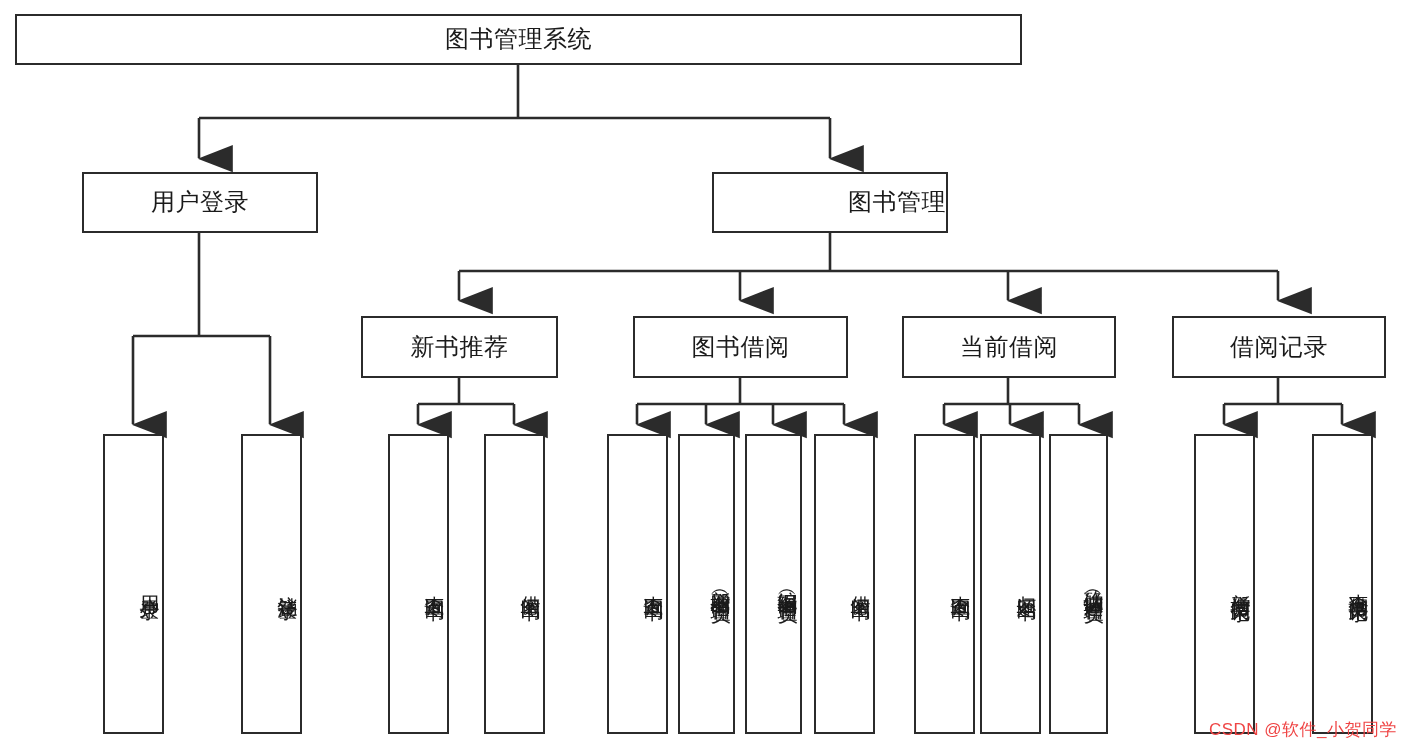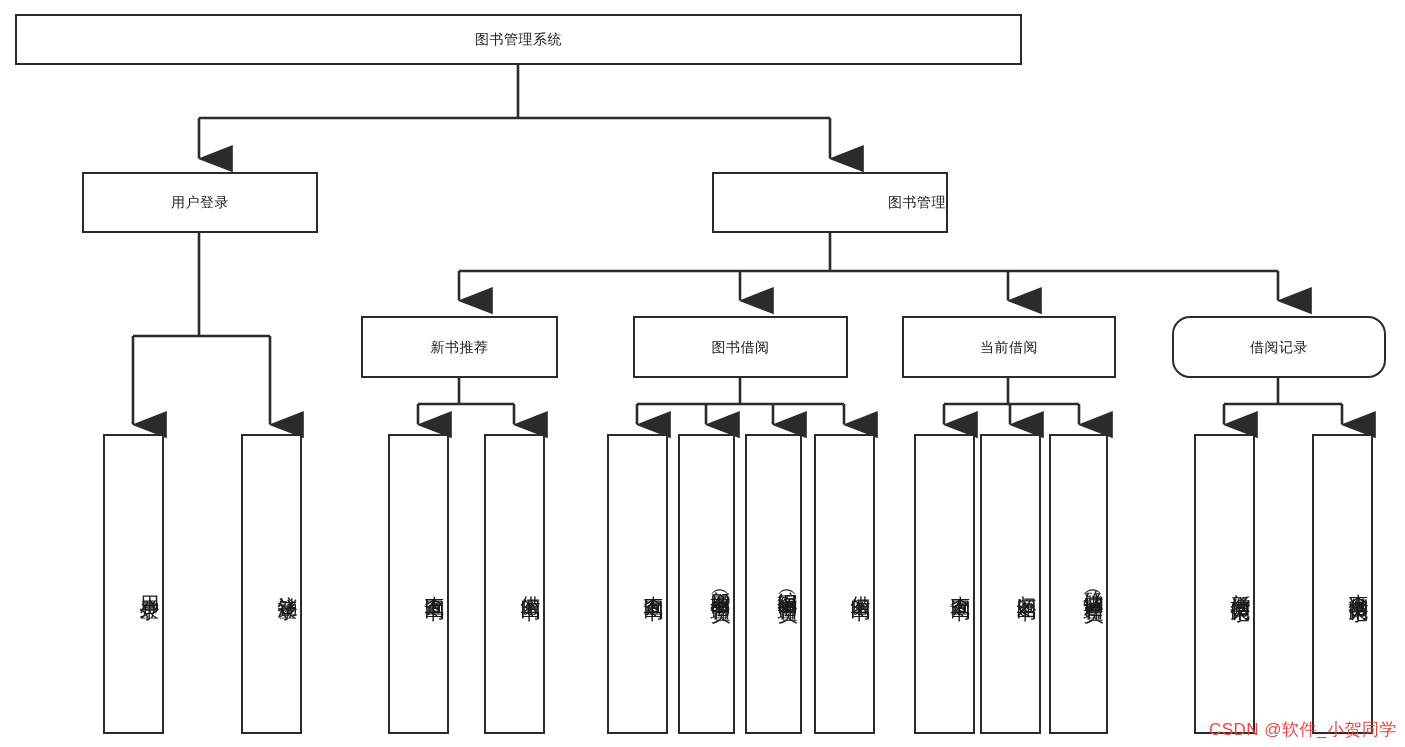--- a/index.html
+++ b/index.html
@@ -29,21 +29,21 @@
     position: absolute;
     box-sizing: border-box;
     border: 2px solid #2b2b2b;
     background: #ffffff;
     display: flex;
     align-items: center;
     justify-content: center;
     color: #1a1a1a;
   }
   .node.h {
-    font-size: 14px;
+    font-size: 24px;
     letter-spacing: 0.5px;
     line-height: 1.2;
   }
   .node.v {
     writing-mode: vertical-rl;
     text-orientation: upright;
     font-size: 20px;
     line-height: 1.25;
     letter-spacing: 2px;
     padding: 14px 0;
@@ -133,21 +133,21 @@
 
   <div class="node h" style="left:361px; top:316px; width:197px; height:62px;">
     <span>新书推荐</span>
   </div>
   <div class="node h" style="left:633px; top:316px; width:215px; height:62px;">
     <span>图书借阅</span>
   </div>
   <div class="node h" style="left:902px; top:316px; width:214px; height:62px;">
     <span>当前借阅</span>
   </div>
-  <div class="node h" style="left:1172px; top:316px; width:214px; height:62px;border-radius:18px;">
+  <div class="node h" style="left:1172px; top:316px; width:214px; height:62px;">
     <span>借阅记录</span>
   </div>
 
   <div class="node v" style="left:103px; top:434px; width:61px; height:300px;">
     <span class="vtext">用户登录</span>
   </div>
   <div class="node v" style="left:241px; top:434px; width:61px; height:300px;">
     <span class="vtext">注销登录</span>
   </div>
 

